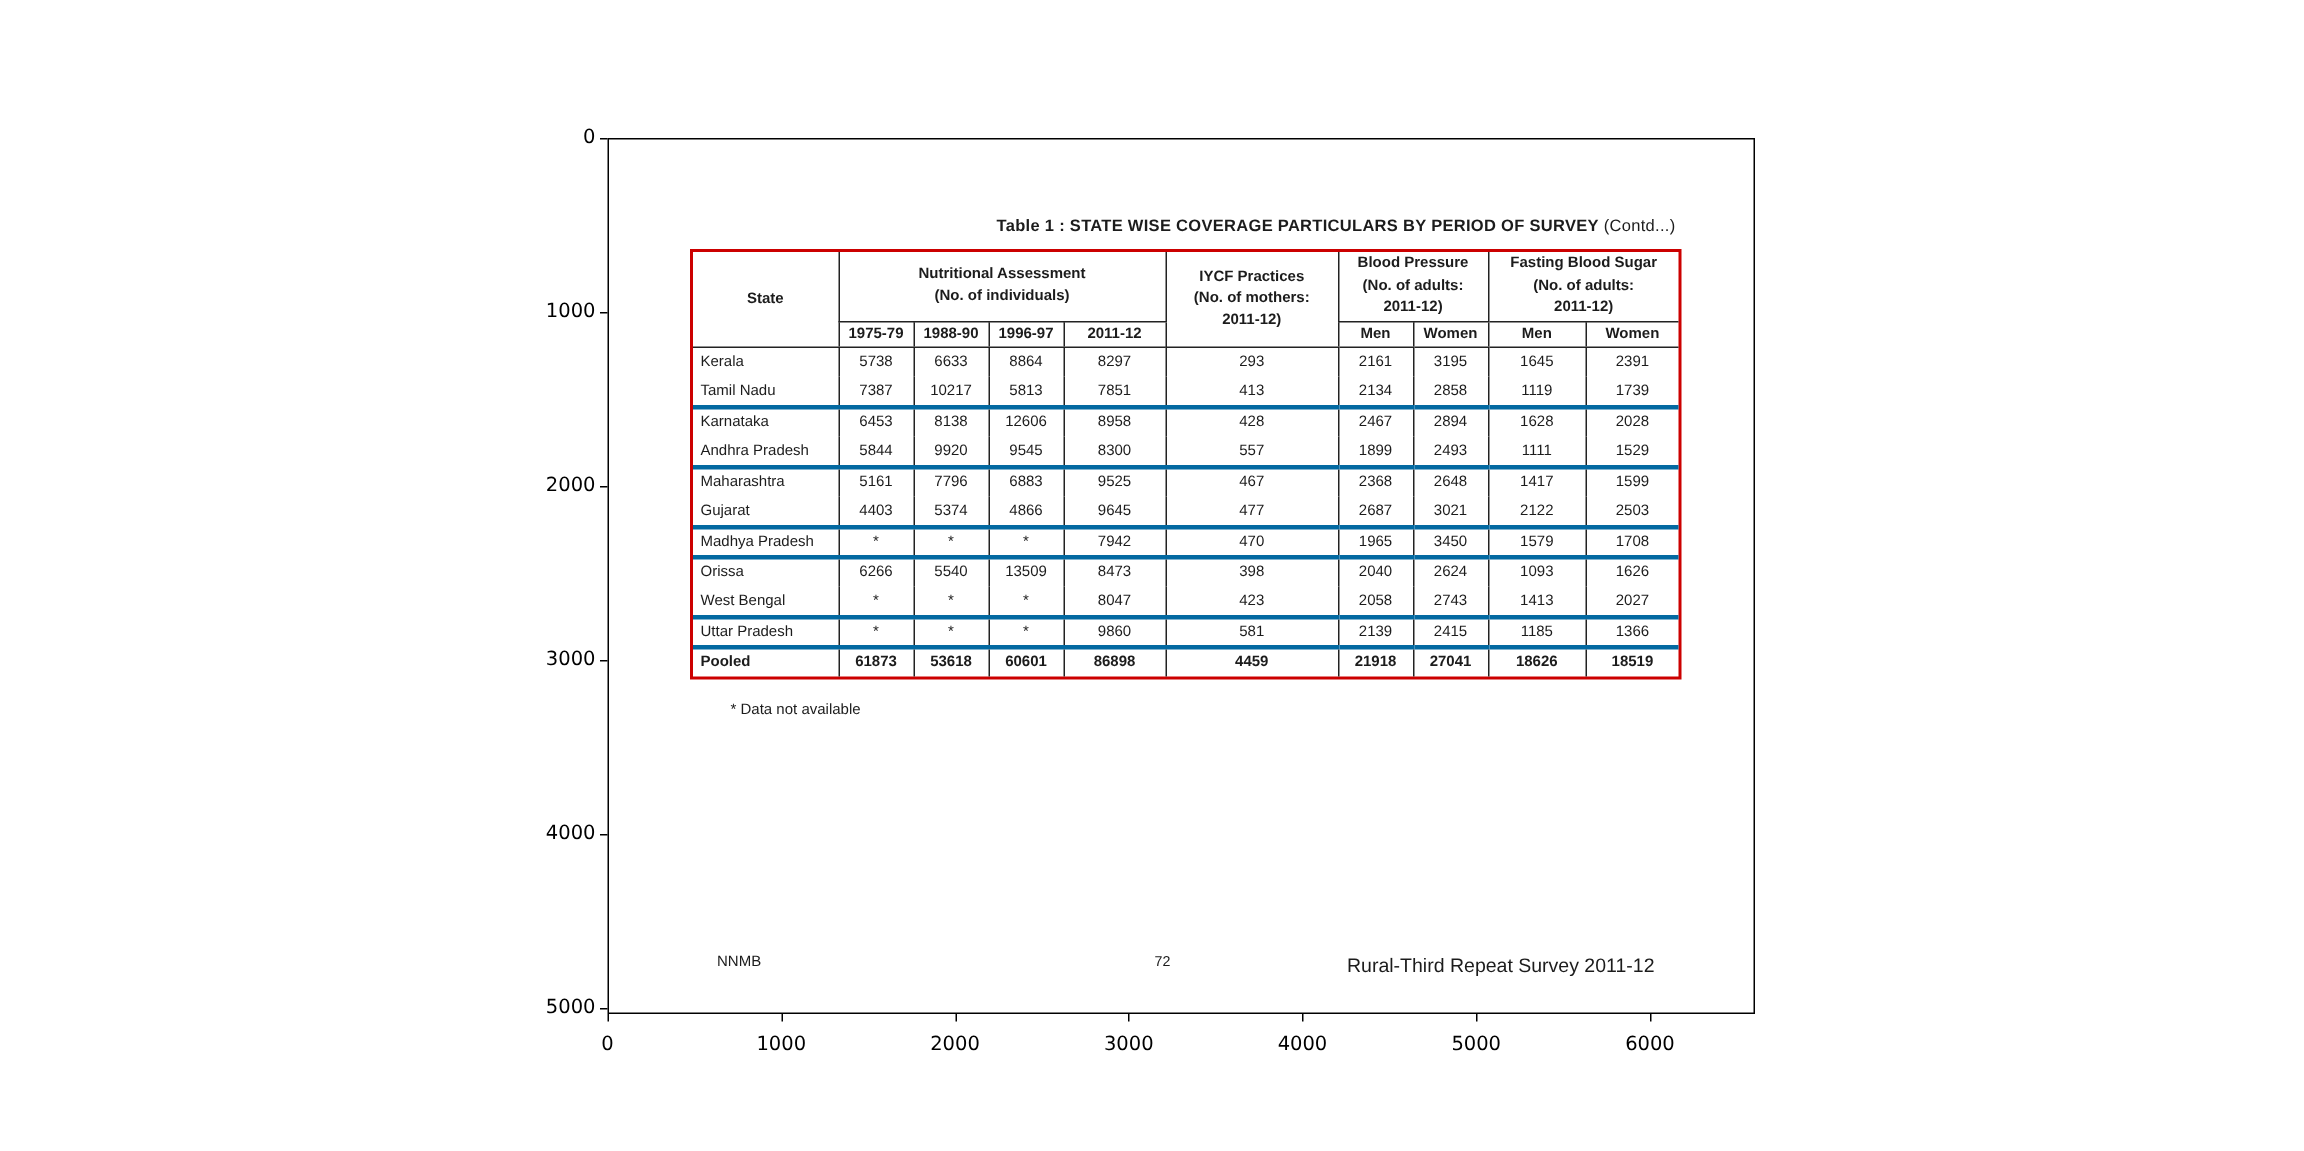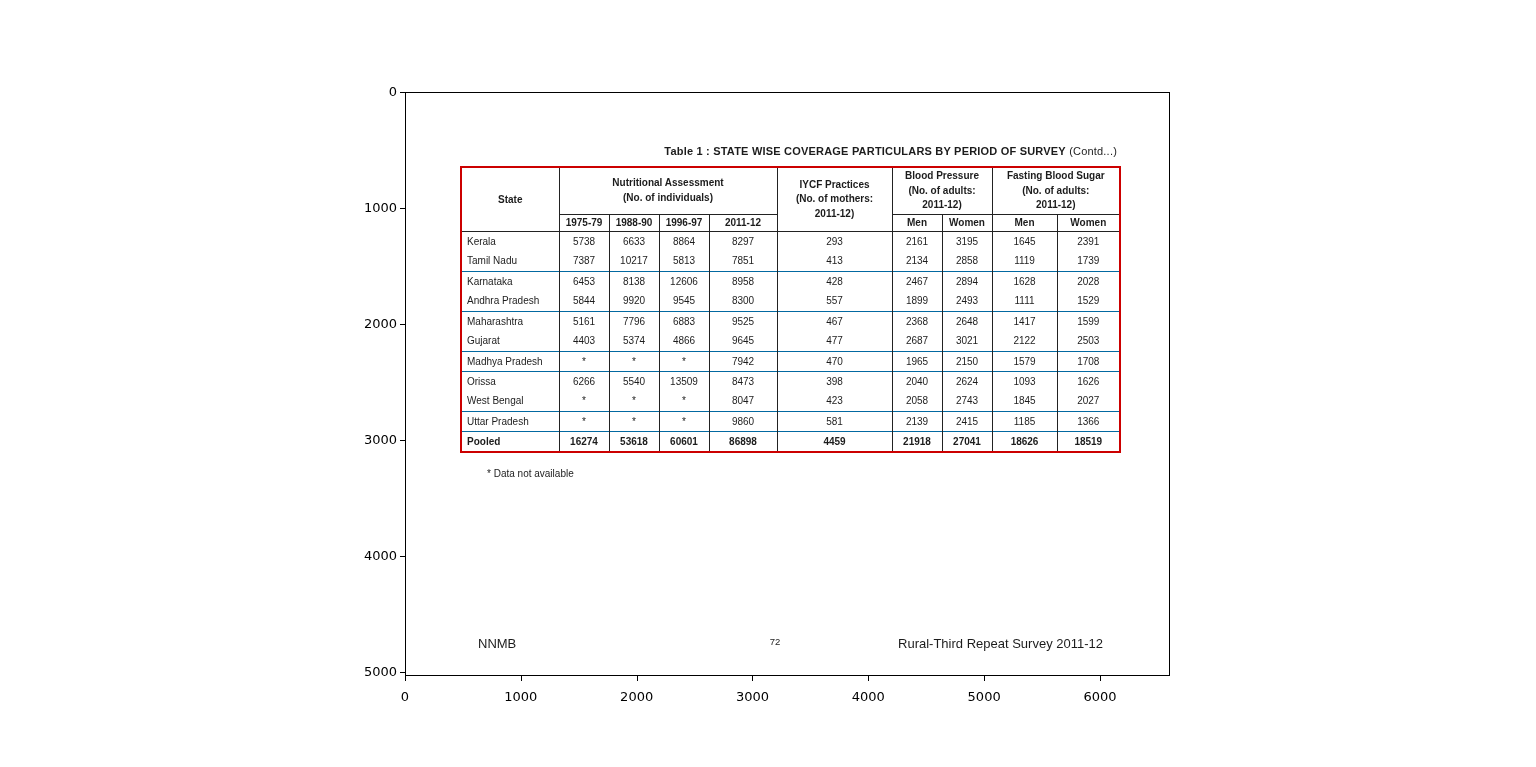--- a/index.html
+++ b/index.html
@@ -77,31 +77,31 @@
   thead tr.h1 { height: 46px; }
   thead tr.h2 { height: 17px; }
   thead tr.h1 td + td { border-left: 1px solid #222; }
   thead tr.h1 td.grp { border-bottom: 1px solid #222; }
   thead tr.h2 td { border-left: 1px solid #222; border-bottom: 1px solid #222; }
   thead td.rs { border-bottom: 1px solid #222; }
   thead td .hl { line-height: 1.45; }
 
   #tbl-body tr { height: 20px; }
   #tbl-body td + td { border-left: 1px solid #222; }
-  #tbl-body tr.sep td { border-top: 1px solid #0369a1; }
+  #tbl-body tr.sep td { border-top: 3px solid #0369a1; }
   #tbl-body td.state { text-align: left; padding-left: 5px; }
   #tbl-body tr.bold td { font-weight: bold; }
 
   .footnote {
     position: absolute;
     left: 487px;
     top: 468px;
     font-size: 10px;
   }
-  .footer-left  { position: absolute; left: 478px;  top: 636px; font-size: 13px; }
+  .footer-left  { position: absolute; left: 478px;  top: 636px; font-size: 10px; }
   .footer-center{ position: absolute; left: 755px;  top: 636px; width: 40px; text-align: center; font-size: 9.5px; }
   .footer-right { position: absolute; left: 893px;  top: 636px; width: 210px; text-align: right; font-size: 13px; }
 </style>
 </head>
 <body>
 
 <div class="canvas">
 
   <div class="plot-frame"></div>
   <div id="axis-ticks">
@@ -261,21 +261,21 @@
               <td>2503</td>
             </tr>
             <tr class="sep">
               <td class="state">Madhya Pradesh</td>
               <td>*</td>
               <td>*</td>
               <td>*</td>
               <td>7942</td>
               <td>470</td>
               <td>1965</td>
-              <td>2150</td>
+              <td>3450</td>
               <td>1579</td>
               <td>1708</td>
             </tr>
             <tr class="sep">
               <td class="state">Orissa</td>
               <td>6266</td>
               <td>5540</td>
               <td>13509</td>
               <td>8473</td>
               <td>398</td>
@@ -286,38 +286,38 @@
             </tr>
             <tr>
               <td class="state">West Bengal</td>
               <td>*</td>
               <td>*</td>
               <td>*</td>
               <td>8047</td>
               <td>423</td>
               <td>2058</td>
               <td>2743</td>
-              <td>1845</td>
+              <td>1413</td>
               <td>2027</td>
             </tr>
             <tr class="sep">
               <td class="state">Uttar Pradesh</td>
               <td>*</td>
               <td>*</td>
               <td>*</td>
               <td>9860</td>
               <td>581</td>
               <td>2139</td>
               <td>2415</td>
               <td>1185</td>
               <td>1366</td>
             </tr>
             <tr class="sep bold">
               <td class="state">Pooled</td>
-              <td>16274</td>
+              <td>61873</td>
               <td>53618</td>
               <td>60601</td>
               <td>86898</td>
               <td>4459</td>
               <td>21918</td>
               <td>27041</td>
               <td>18626</td>
               <td>18519</td>
             </tr>
           </tbody>

